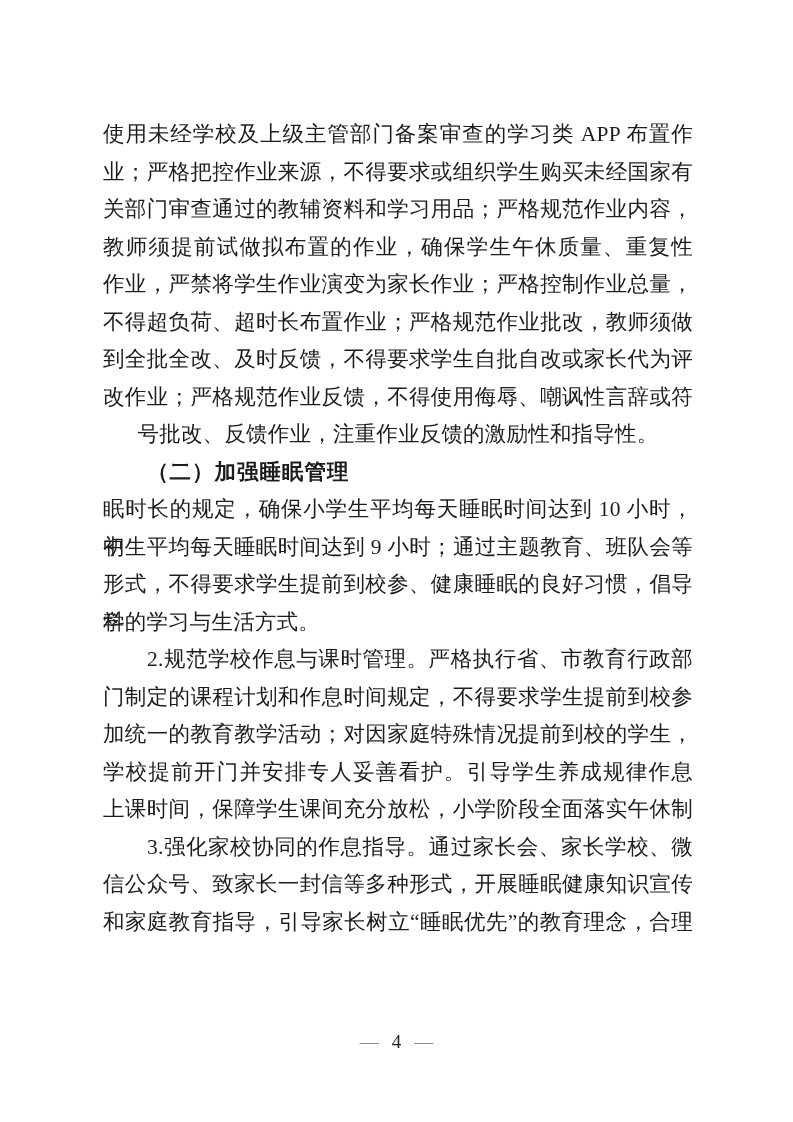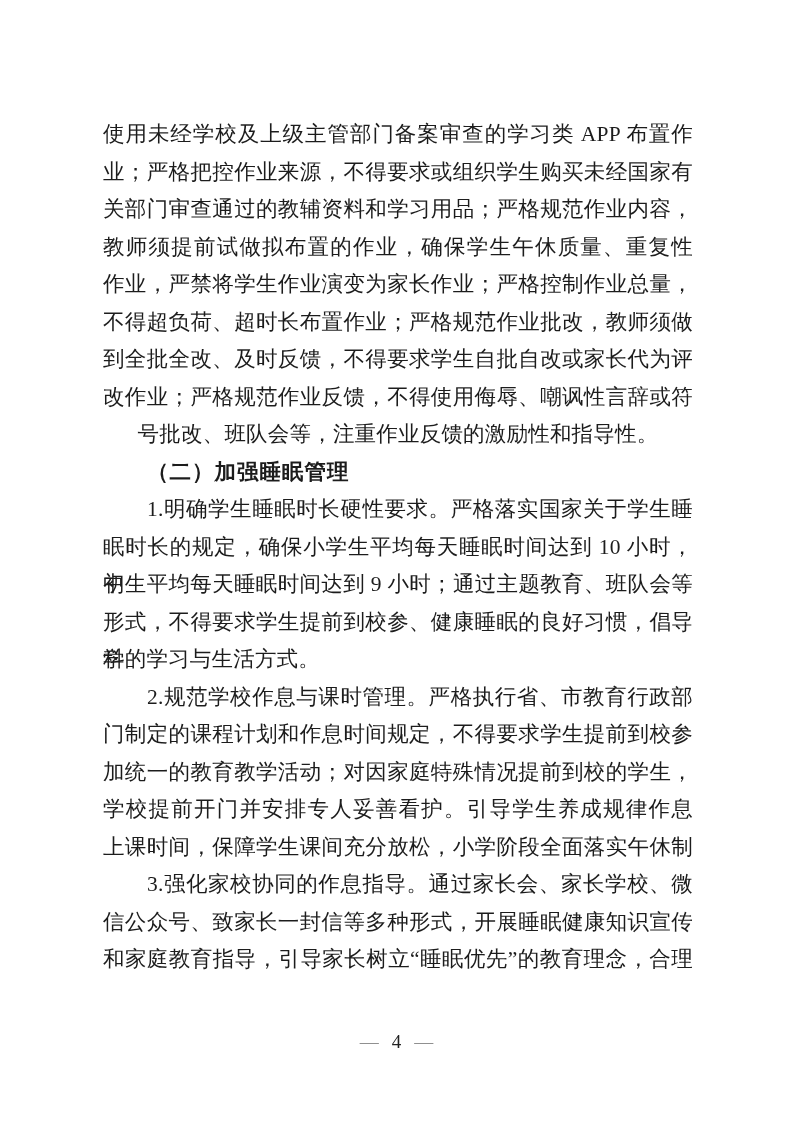--- a/index.html
+++ b/index.html
@@ -75,23 +75,22 @@
 <div class="page">
   <div class="content" id="content">
       <div class="line justify">使用未经学校及上级主管部门备案审查的学习类 APP 布置作</div>
       <div class="line justify">业；严格把控作业来源，不得要求或组织学生购买未经国家有</div>
       <div class="line justify">关部门审查通过的教辅资料和学习用品；严格规范作业内容，</div>
       <div class="line justify">教师须提前试做拟布置的作业，确保学生午休质量、重复性</div>
       <div class="line justify">作业，严禁将学生作业演变为家长作业；严格控制作业总量，</div>
       <div class="line justify">不得超负荷、超时长布置作业；严格规范作业批改，教师须做</div>
       <div class="line justify">到全批全改、及时反馈，不得要求学生自批自改或家长代为评</div>
       <div class="line justify">改作业；严格规范作业反馈，不得使用侮辱、嘲讽性言辞或符</div>
-      <div class="line center">号批改、班队会等，注重作业反馈的激励性和指导性。</div>
+      <div class="line center">号批改、反馈作业，注重作业反馈的激励性和指导性。</div>
       <div class="line heading">（二）加强睡眠管理</div>
-      <div class="line justify-indent">1.明确学生睡眠时长硬性要求。严格落实国家关于学生睡</div>
       <div class="line justify">眠时长的规定，确保小学生平均每天睡眠时间达到 10 小时，初</div>
       <div class="line justify">中生平均每天睡眠时间达到 9 小时；通过主题教育、班队会等</div>
       <div class="line justify">形式，不得要求学生提前到校参、健康睡眠的良好习惯，倡导科</div>
       <div class="line plain">学的学习与生活方式。</div>
       <div class="line justify-indent">2.规范学校作息与课时管理。严格执行省、市教育行政部</div>
       <div class="line justify">门制定的课程计划和作息时间规定，不得要求学生提前到校参</div>
       <div class="line justify">加统一的教育教学活动；对因家庭特殊情况提前到校的学生，</div>
       <div class="line justify">学校提前开门并安排专人妥善看护。引导学生养成规律作息</div>
       <div class="line justify">上课时间，保障学生课间充分放松，小学阶段全面落实午休制</div>
       <div class="line justify-indent">3.强化家校协同的作息指导。通过家长会、家长学校、微</div>

